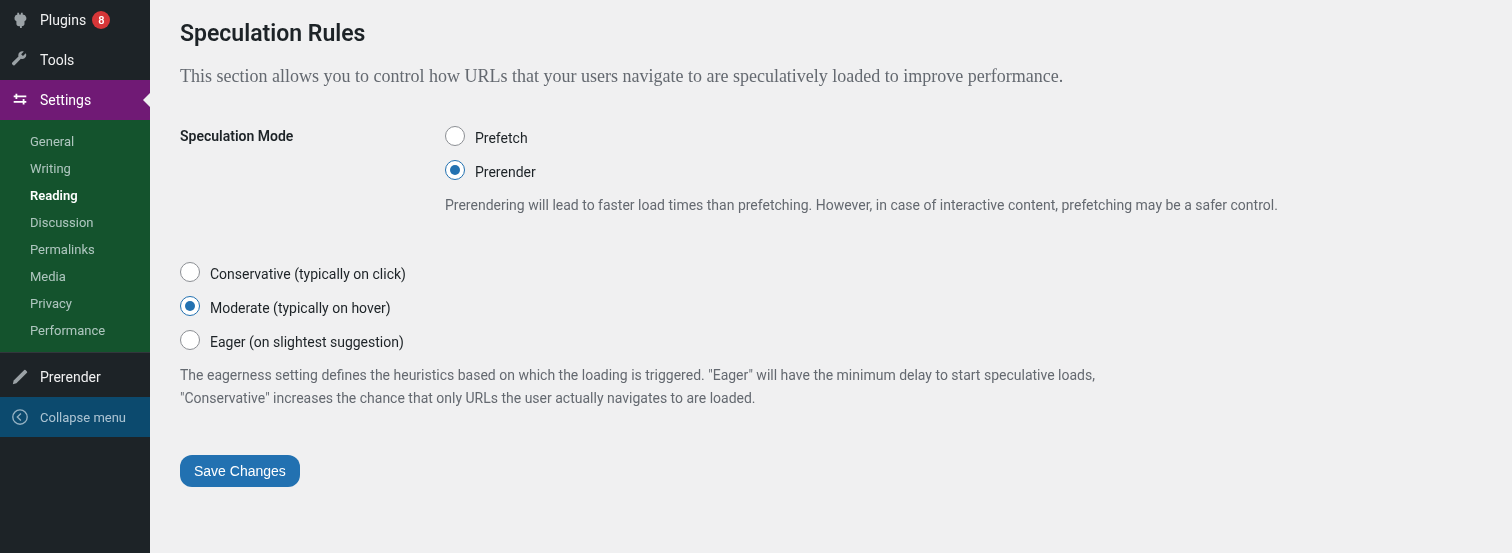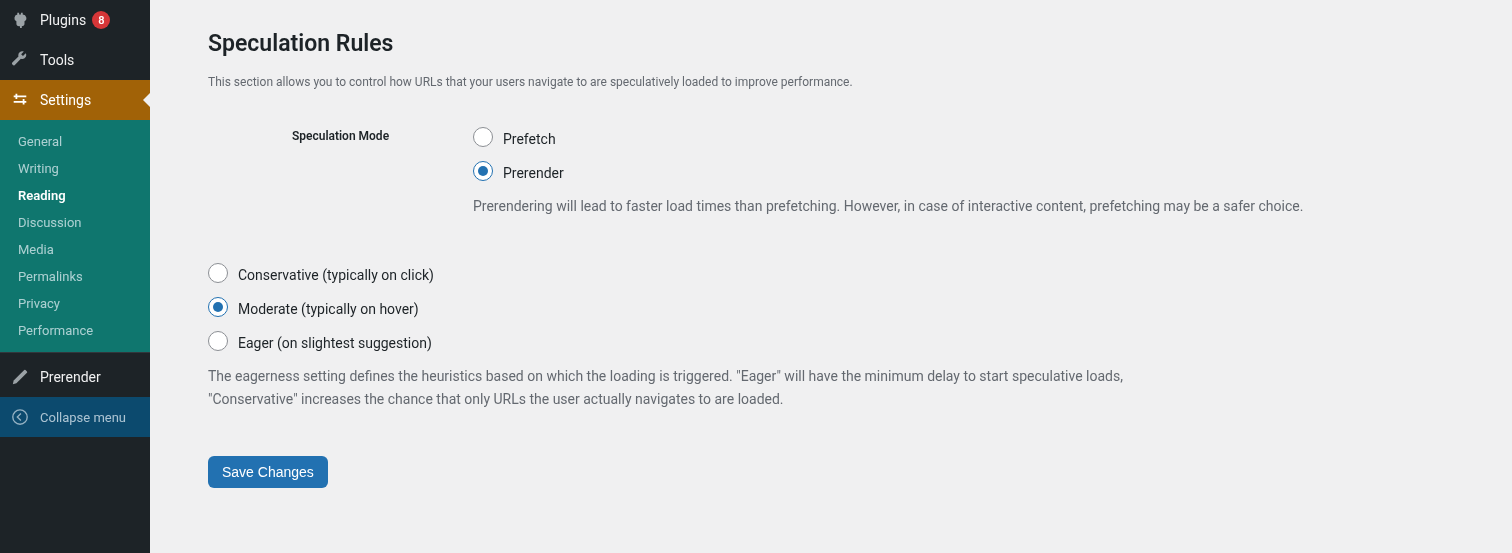--- a/index.html
+++ b/index.html
@@ -35,21 +35,21 @@
     width: 20px;
     height: 20px;
     margin-right: 10px;
     display: flex;
     align-items: center;
     justify-content: center;
     color: rgba(240,246,252,.6);
   }
   .menu-item .icon svg { fill: currentColor; }
   .menu-item.active {
-    background: #a16207;
+    background: #701a75;
     color: #fff;
   }
   .menu-item.active .icon { color: #fff; }
   .menu-item.active::after {
     content: "";
     position: absolute;
     right: -1px;
     top: 50%;
     transform: translateY(-50%);
     border: 8px solid transparent;
@@ -63,22 +63,22 @@
     height: 18px;
     font-size: 11px;
     font-weight: 600;
     display: flex;
     align-items: center;
     justify-content: center;
     padding: 0 6px;
     margin-left: 6px;
   }
   .submenu {
-    background: #0f766e;
-    padding: 8px 4px;
+    background: #14532d;
+    padding: 8px 16px;
   }
   .submenu-item {
     padding: 6px 12px 6px 14px;
     color: rgba(240,246,252,.7);
     font-size: 13px;
     cursor: pointer;
   }
   .submenu-item.current {
     color: #fff;
     font-weight: 600;
@@ -90,49 +90,48 @@
     padding: 10px 10px;
     color: rgba(240,246,252,.7);
     font-size: 13px;
     cursor:pointer;
     background:#0c4a6e;
   }
   .collapse-item .icon { width:20px;height:20px;margin-right:10px;display:flex;align-items:center;justify-content:center;color: rgba(240,246,252,.6);}
   
   .main {
     flex: 1;
-    padding: 30px 20px 30px 30px;
+    padding: 20px 20px 30px 30px;
     overflow: auto;
-    margin-left: 28px;
   }
   .section-title {
     font-size: 23px;
     font-weight: 600;
     color: #1d2327;
     margin-bottom: 16px;
   }
   .section-desc {
     color: #646970;
-    font-size: 12px;
+    font-size: 18px;
     margin-bottom: 36px;
     line-height: 1.5;
+    font-family: Liberation Serif, serif;
   }
   .form-row {
     display: flex;
     align-items: flex-start;
     margin-bottom: 46px;
   }
   .form-label {
     width: 265px;
     font-weight: 600;
-    font-size: 12px;
+    font-size: 14px;
     color: #1d2327;
     padding-top: 2px;
     flex-shrink: 0;
-    text-align: center;
   }
   .form-field {
     flex: 1;
     max-width: 980px;
   }
   .radio-row {
     display: flex;
     align-items: flex-end;
     margin-bottom: 14px;
     cursor: pointer;
@@ -168,21 +167,21 @@
     font-size: 14px;
     line-height: 1.6;
     margin-top: 8px;
   }
   .save-btn {
     background: #2271b1;
     color: #fff;
     border: none;
     padding: 8px 14px;
     font-size: 14px;
-    border-radius: 6px;
+    border-radius: 12px;
     cursor: pointer;
   }
 </style>
 </head>
 <body>
 
 <div class="sidebar">
 
   <div class="menu-item">
     <span class="icon">
@@ -211,22 +210,22 @@
         </svg>
     </span>
     <span>Settings</span>
   </div>
 
   <div class="submenu">
     <div class="submenu-item">General</div>
     <div class="submenu-item">Writing</div>
     <div class="submenu-item current">Reading</div>
     <div class="submenu-item">Discussion</div>
+    <div class="submenu-item">Permalinks</div>
     <div class="submenu-item">Media</div>
-    <div class="submenu-item">Permalinks</div>
     <div class="submenu-item">Privacy</div>
     <div class="submenu-item">Performance</div>
   </div>
 
   <div class="divider"></div>
 
   <div class="menu-item">
     <span class="icon">
       <svg width="18" height="18" viewBox="0 0 20 20">
           <path d="M14.7 2.3a1 1 0 0 1 1.4 0l1.6 1.6a1 1 0 0 1 0 1.4L6 17l-4 1 1-4L14.7 2.3z"></path>
@@ -256,21 +255,21 @@
     <div class="form-label">Speculation Mode</div>
     <div class="form-field">
       <label class="radio-row">
         <span class="radio"></span>
         <span class="radio-label">Prefetch</span>
       </label>
       <label class="radio-row">
         <span class="radio checked"></span>
         <span class="radio-label">Prerender</span>
       </label>
-      <p class="help-text">Prerendering will lead to faster load times than prefetching. However, in case of interactive content, prefetching may be a safer choice.</p>
+      <p class="help-text">Prerendering will lead to faster load times than prefetching. However, in case of interactive content, prefetching may be a safer control.</p>
     </div>
   </div>
 
   <div class="form-row">
     <div class="form-field">
       <label class="radio-row">
         <span class="radio"></span>
         <span class="radio-label">Conservative (typically on click)</span>
       </label>
       <label class="radio-row">

